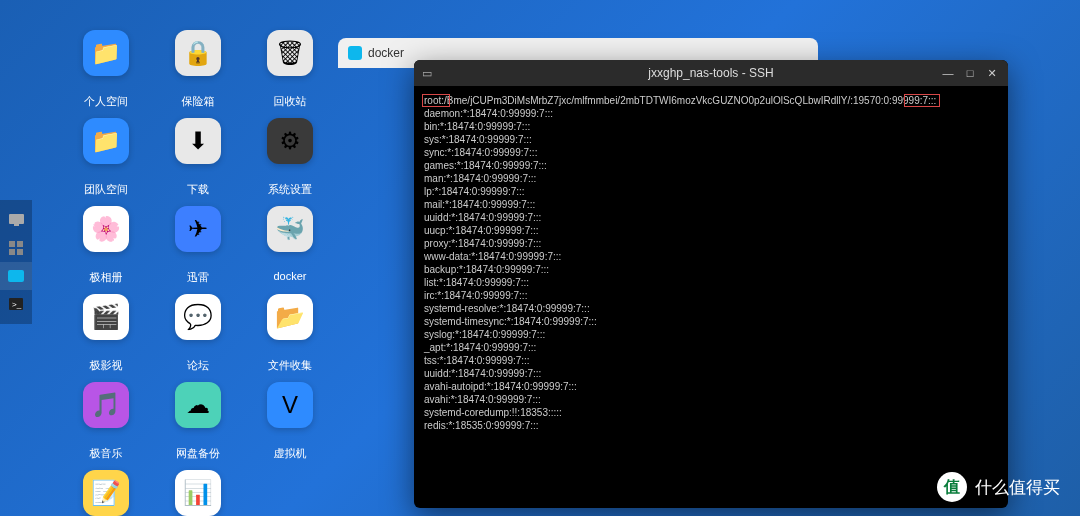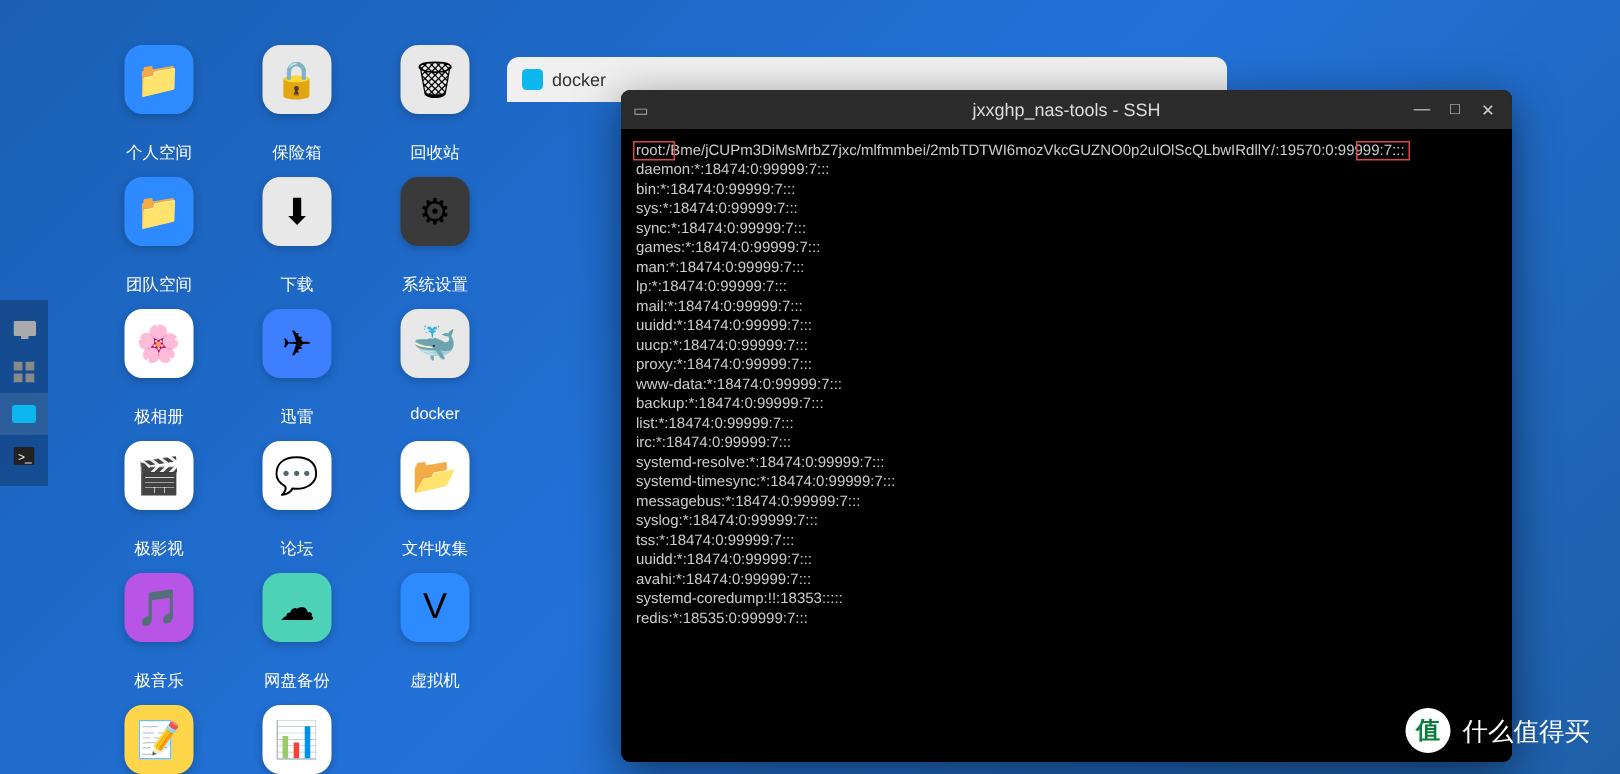--- a/index.html
+++ b/index.html
@@ -151,24 +151,25 @@
       <div class="line">mail:*:18474:0:99999:7:::</div>
       <div class="line">uuidd:*:18474:0:99999:7:::</div>
       <div class="line">uucp:*:18474:0:99999:7:::</div>
       <div class="line">proxy:*:18474:0:99999:7:::</div>
       <div class="line">www-data:*:18474:0:99999:7:::</div>
       <div class="line">backup:*:18474:0:99999:7:::</div>
       <div class="line">list:*:18474:0:99999:7:::</div>
       <div class="line">irc:*:18474:0:99999:7:::</div>
       <div class="line">systemd-resolve:*:18474:0:99999:7:::</div>
       <div class="line">systemd-timesync:*:18474:0:99999:7:::</div>
-      <div class="line">messagebus:*:18474:0:99999:7:::</div>
       <div class="line">syslog:*:18474:0:99999:7:::</div>
+      <div class="line">_apt:*:18474:0:99999:7:::</div>
       <div class="line">tss:*:18474:0:99999:7:::</div>
       <div class="line">uuidd:*:18474:0:99999:7:::</div>
+      <div class="line">avahi-autoipd:*:18474:0:99999:7:::</div>
       <div class="line">avahi:*:18474:0:99999:7:::</div>
       <div class="line">systemd-coredump:!!:18353:::::</div>
       <div class="line">redis:*:18535:0:99999:7:::</div>
       <div class="hl1" style="top: 8px; left: 8px; width: 28px;"></div>
       <div class="hl1" style="top: 8px; left: 490px; width: 36px;"></div>
     </div>
 </div>
 
 <div class="watermark">
 <div class="wm-badge">值</div>

